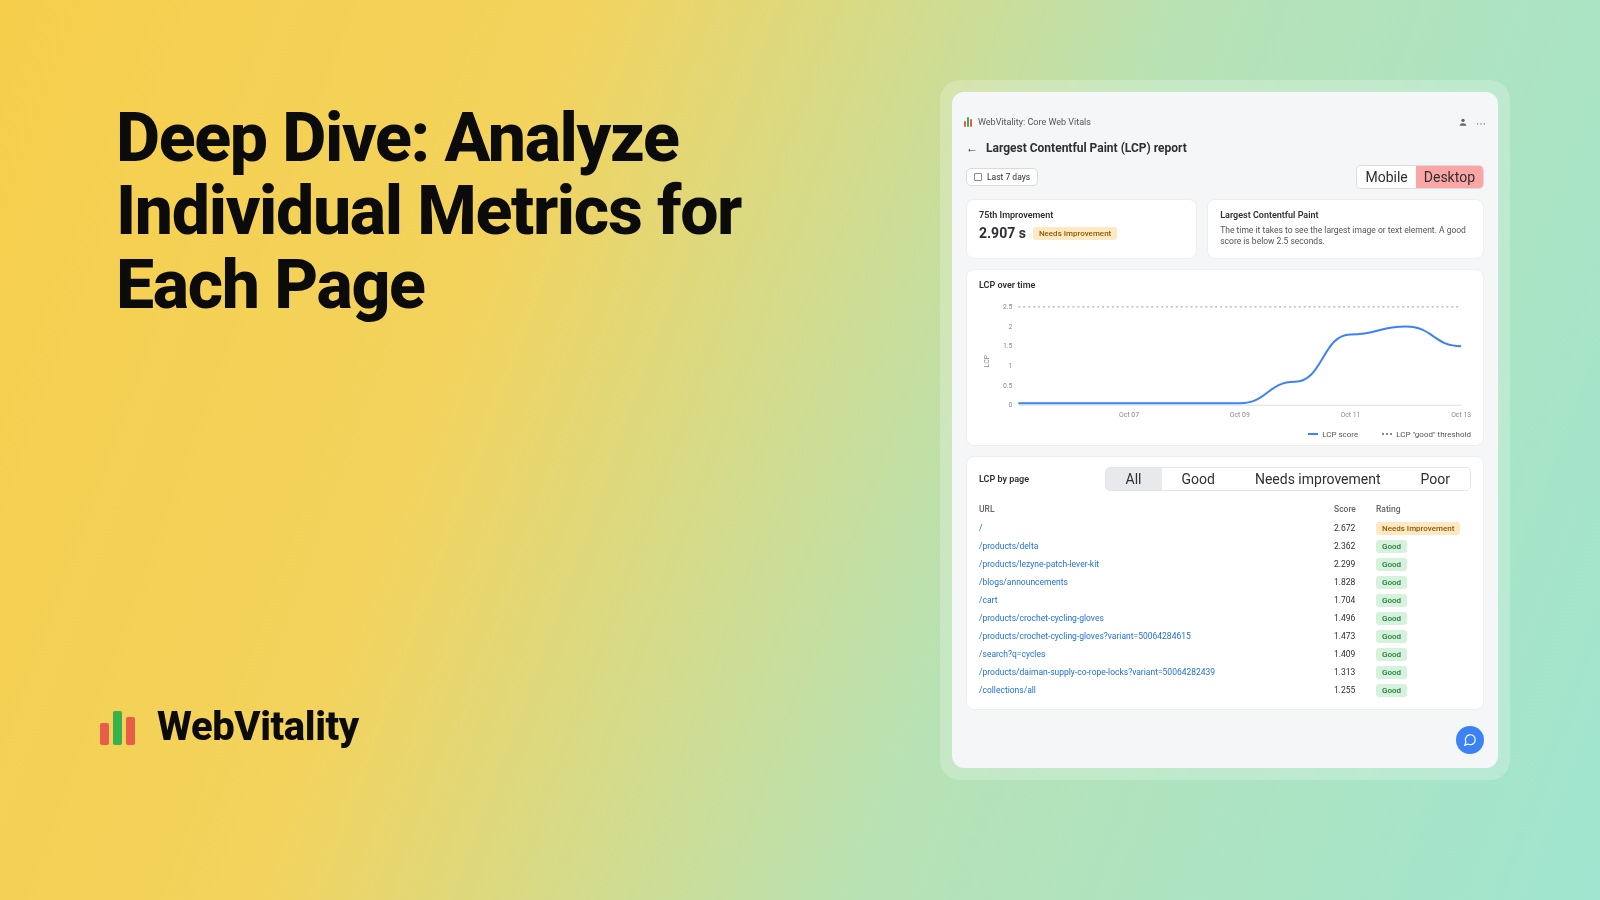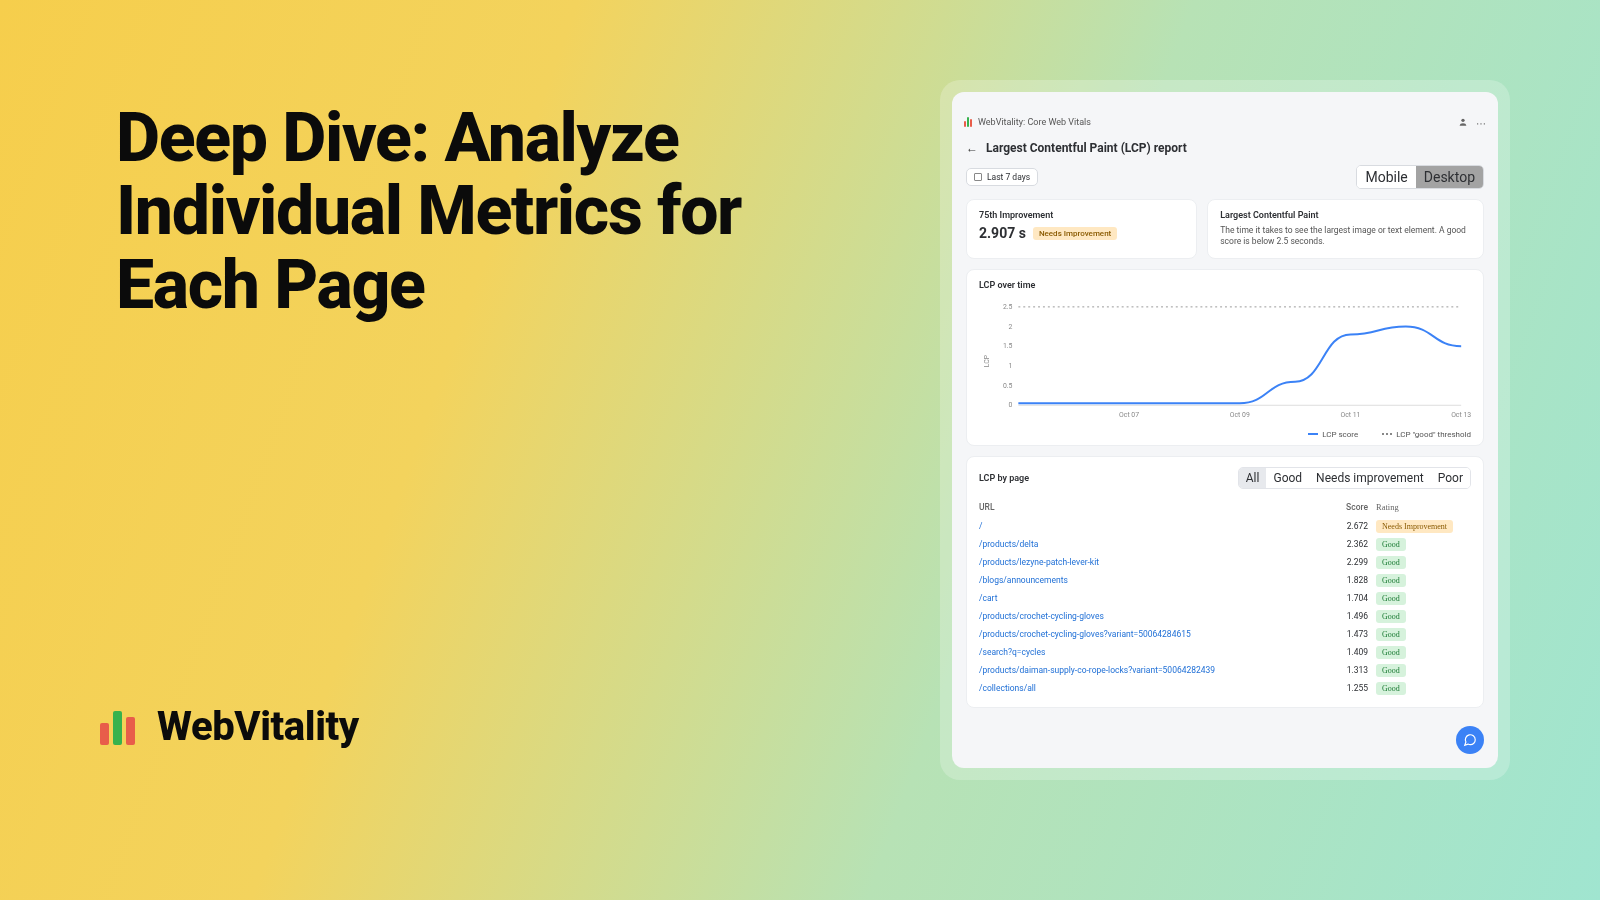--- a/index.html
+++ b/index.html
@@ -79,21 +79,21 @@
     padding: 0 14px 10px;
   }
   .date-pill {
     display: flex; align-items: center; gap: 5px;
     border: 1px solid #d8dbe0; border-radius: 5px;
     padding: 3px 7px; font-size: 8.5px; background: #fff;
   }
   .cal-icon { width: 8px; height: 8px; border: 1px solid #888; border-radius: 1px; position: relative; }
   .seg { display: flex; border: 1px solid #d8dbe0; border-radius: 5px; overflow: hidden; background: #fff;}
   .seg-btn { padding: 3px 8px; font-size: 14px; background: #fff; }
-  .seg-btn.active { background: #a3a3a3; }
+  .seg-btn.active { background: #fca5a5; }
 
   .cards {
     display: flex; gap: 10px;
     padding: 0 14px 10px;
   }
   .card {
     background: #fff; border: 1px solid #eceef1; border-radius: 8px;
     padding: 10px 12px; flex: 1;
   }
   .card-title { font-size: 9px; font-weight: 600; margin-bottom: 5px; }
@@ -117,26 +117,26 @@
   .lg-swatch.dash { border-top: 2px dotted #888; }
 
   .table-card {
     margin: 0 14px 14px;
     background: #fff; border: 1px solid #eceef1; border-radius: 8px;
     padding: 10px 12px;
   }
   .table-head { display: flex; align-items: center; justify-content: space-between; margin-bottom: 8px;}
   .table-title { font-size: 9px; font-weight: 600; }
   .filter-seg { display: flex; border: 1px solid #e2e4e9; border-radius: 5px; overflow: hidden; }
-  .filter-btn { padding: 3px 7px; font-size: 12px; background: #fff; }
+  .filter-btn { padding: 3px 20px; font-size: 14px; background: #fff; }
   .filter-btn.active { background: #e7e9ed; }
   .tbl { width: 100%; border-collapse: collapse; }
   .tbl th { text-align: left; font-size: 8.5px; font-weight: 500; color: #666; padding: 5px 0; }
-  .tbl th.score, .tbl td.score { text-align: right; width: 42px; padding-right: 8px; margin-top: 12px;}
-  .tbl th.rating, .tbl td.rating { width: 95px; font-family: Liberation Serif, serif; }
+  .tbl th.score, .tbl td.score { text-align: left; width: 42px; padding-right: 8px; margin-top: 12px;}
+  .tbl th.rating, .tbl td.rating { width: 95px; }
   .tbl td { font-size: 8.5px; padding: 4px 0; border-top: 0px solid #f0f1f4; }
   .tbl td.url a { color: #1f6fd6; text-decoration: none; }
   .tbl td.url { max-width: 300px; overflow: hidden; text-overflow: ellipsis; white-space: nowrap;}
 
   .fab {
     position: absolute;
     right: 14px; bottom: 14px;
     width: 28px; height: 28px;
     background: #3b82f6; border-radius: 50%;
     display: flex; align-items: center; justify-content: center;

